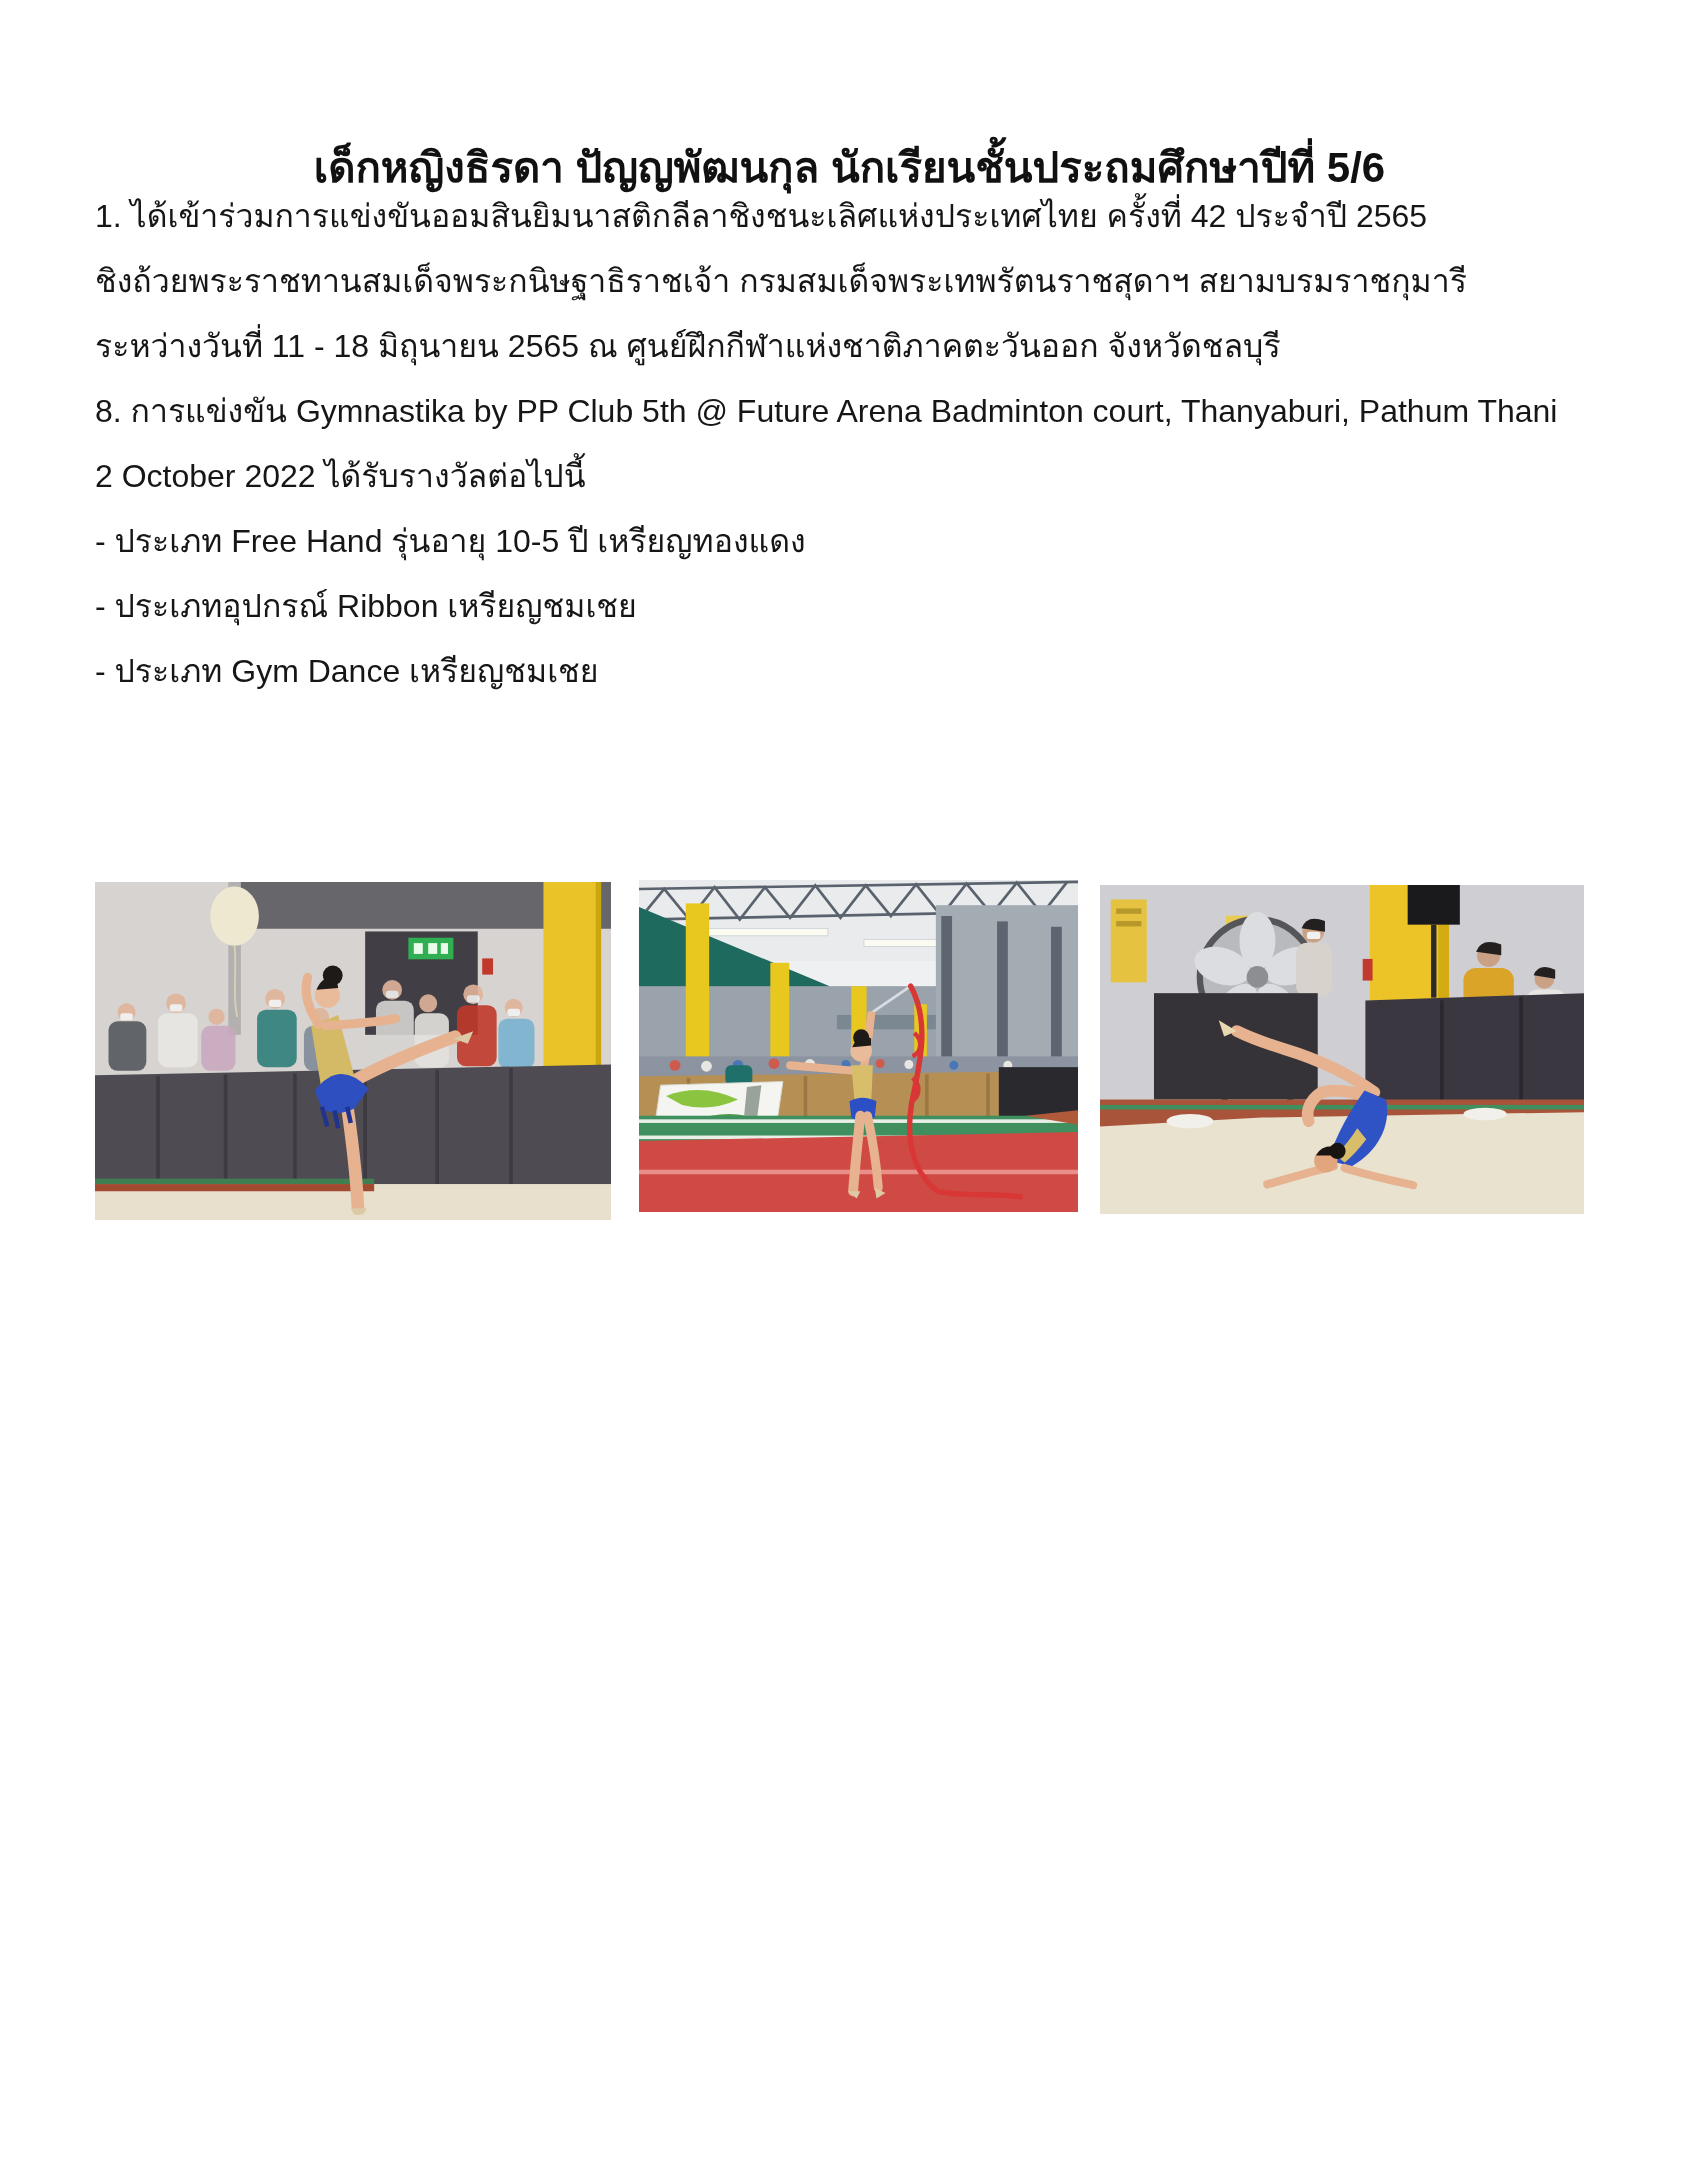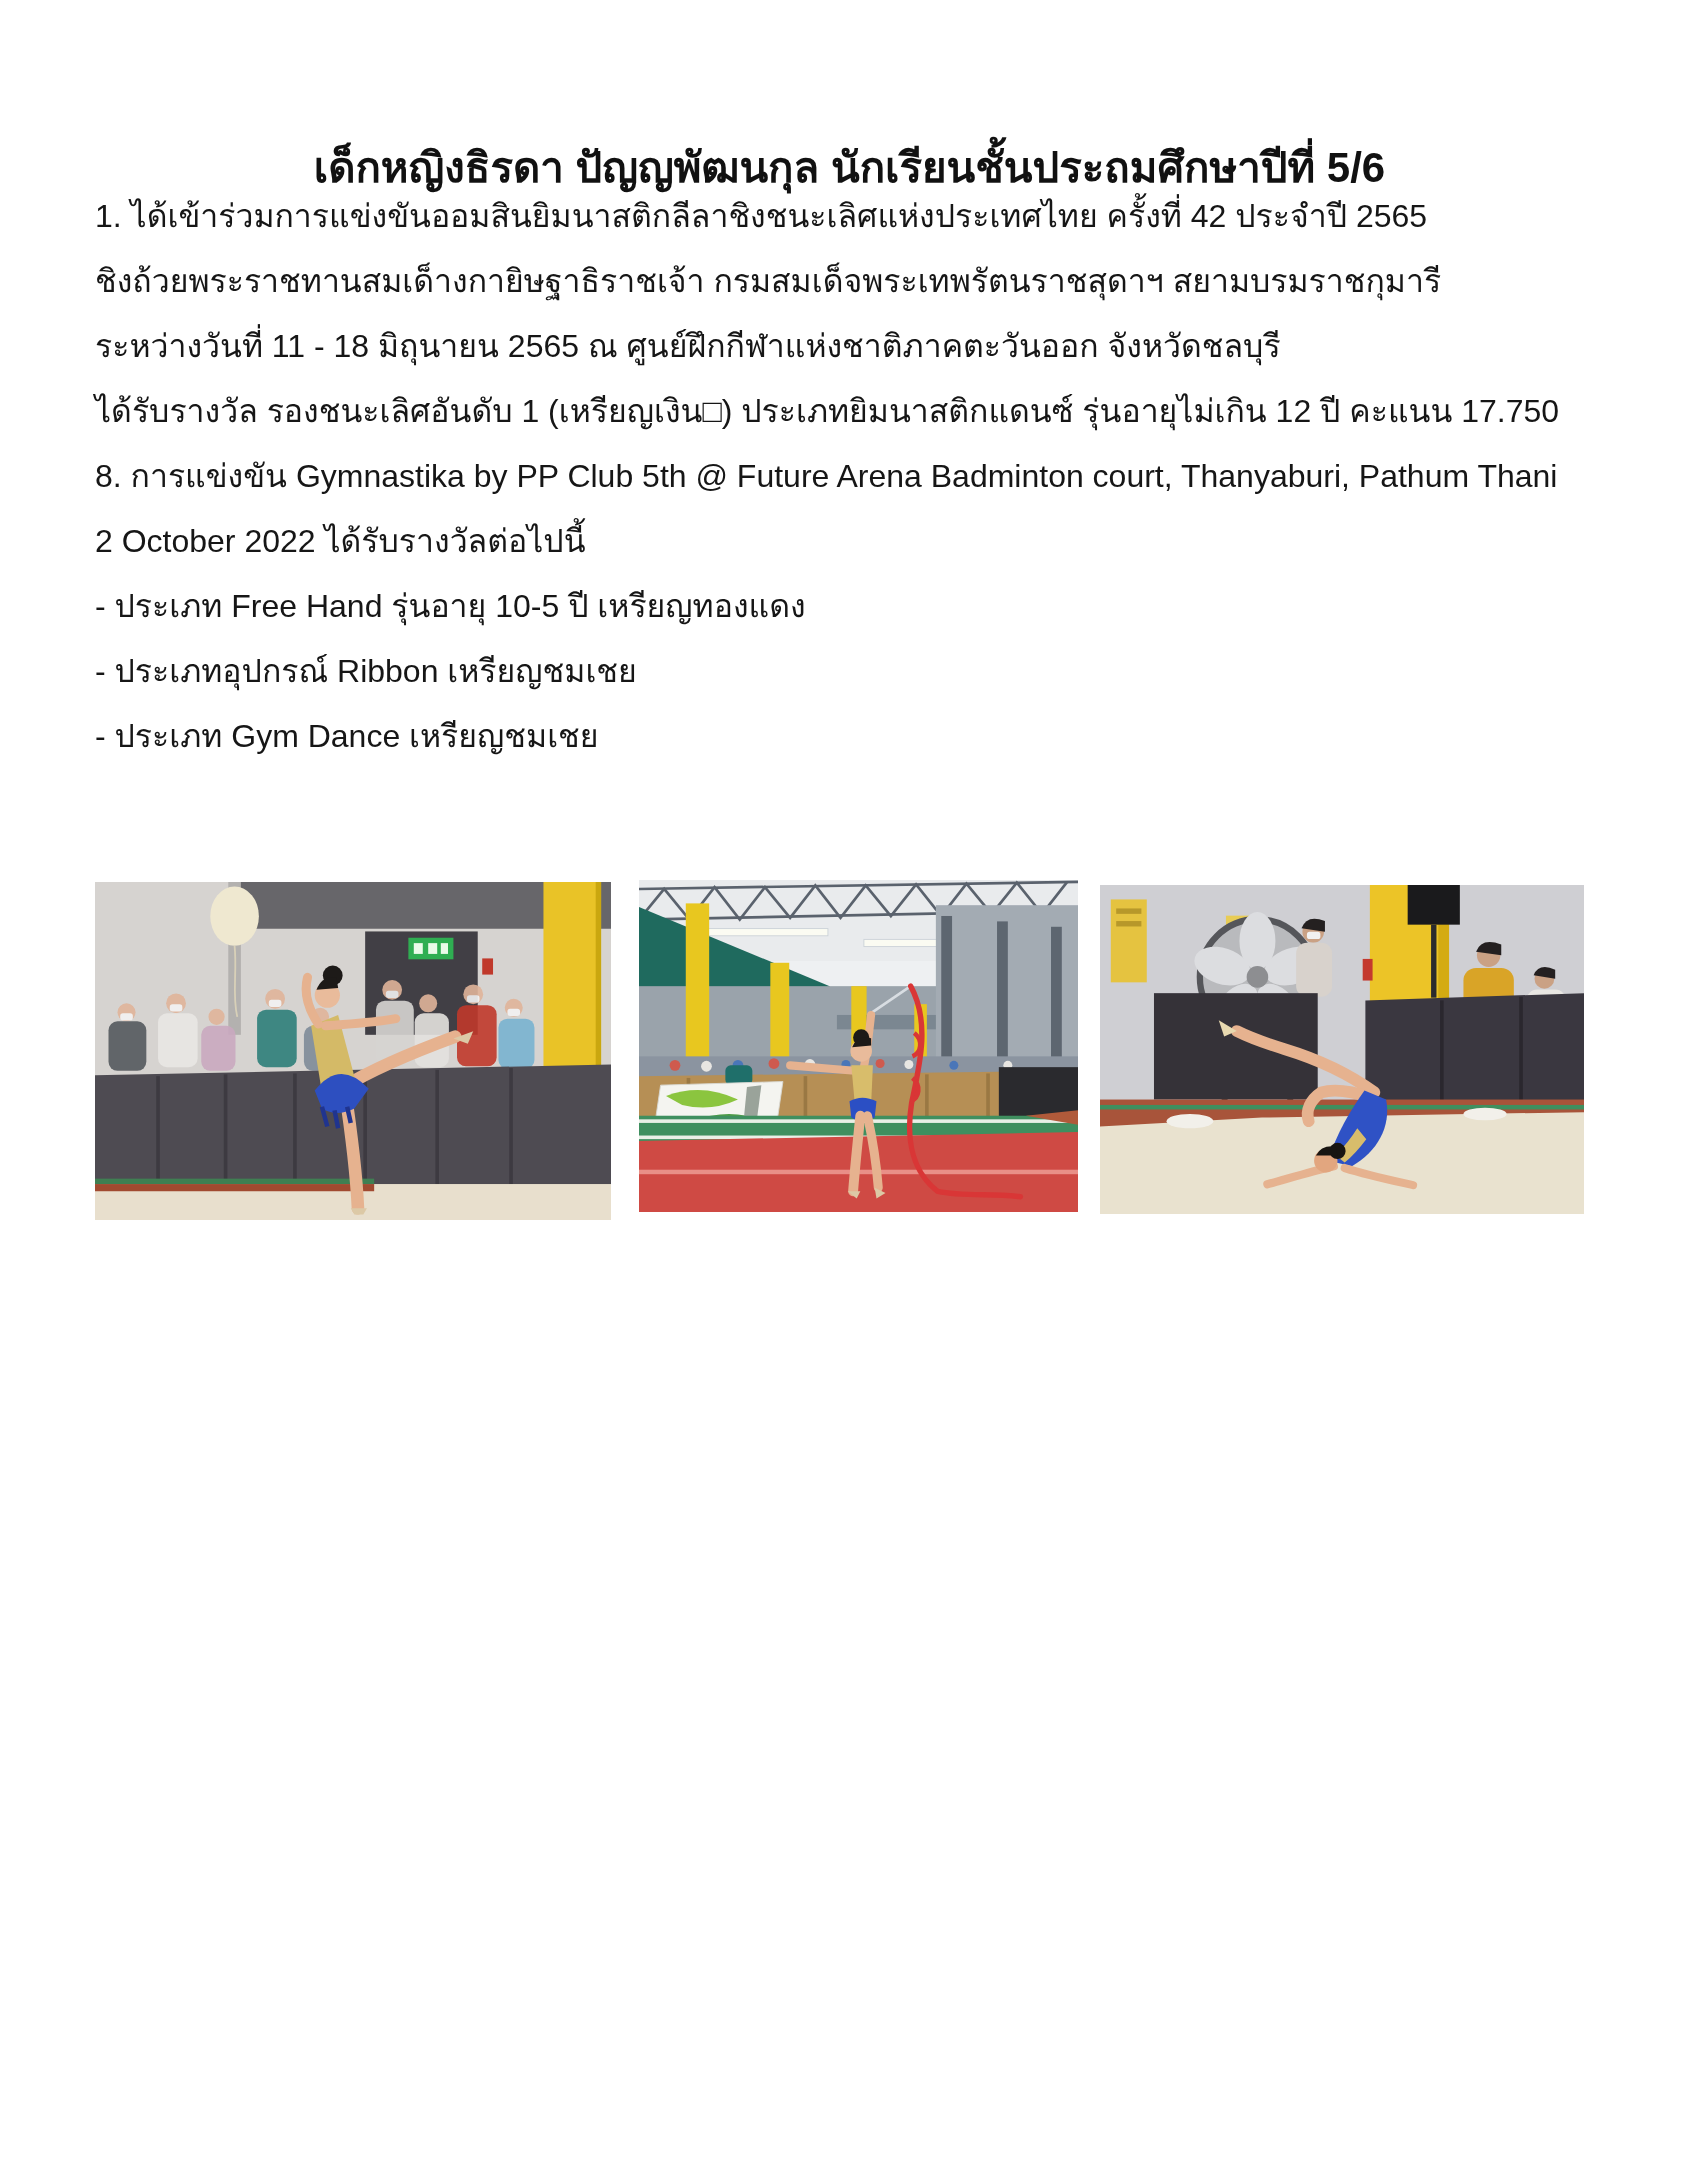--- a/index.html
+++ b/index.html
@@ -37,23 +37,22 @@
 </style>
 </head>
 <body>
 
 <div class="page">
 
   <h1 class="doc-title">เด็กหญิงธิรดา ปัญญพัฒนกุล นักเรียนชั้นประถมศึกษาปีที่ 5/6</h1>
 
   <div class="doc-body">
     <div class="doc-line">1. ได้เข้าร่วมการแข่งขันออมสินยิมนาสติกลีลาชิงชนะเลิศแห่งประเทศไทย ครั้งที่ 42 ประจำปี 2565</div>
-    <div class="doc-line">ชิงถ้วยพระราชทานสมเด็างกายิษฐาธิราชเจ้า กรมสมเด็จพระเทพรัตนราชสุดาฯ สยามบรมราชกุมารี</div>
+    <div class="doc-line">ชิงถ้วยพระราชทานสมเด็จพระกนิษฐาธิราชเจ้า กรมสมเด็จพระเทพรัตนราชสุดาฯ สยามบรมราชกุมารี</div>
     <div class="doc-line">ระหว่างวันที่ 11 - 18 มิถุนายน 2565 ณ ศูนย์ฝึกกีฬาแห่งชาติภาคตะวันออก จังหวัดชลบุรี</div>
-    <div class="doc-line">ได้รับรางวัล รองชนะเลิศอันดับ 1 (เหรียญเงิน□) ประเภทยิมนาสติกแดนซ์ รุ่นอายุไม่เกิน 12 ปี คะแนน 17.750</div>
     <div class="doc-line">8. การแข่งขัน Gymnastika by PP Club 5th @ Future Arena Badminton court, Thanyaburi, Pathum Thani</div>
     <div class="doc-line">2 October 2022 ได้รับรางวัลต่อไปนี้</div>
     <div class="doc-line">- ประเภท Free Hand รุ่นอายุ 10-5 ปี เหรียญทองแดง</div>
     <div class="doc-line">- ประเภทอุปกรณ์ Ribbon เหรียญชมเชย</div>
     <div class="doc-line">- ประเภท Gym Dance เหรียญชมเชย</div>
   </div>
 
   <div class="photo" id="photo-1">
     <svg viewBox="0 0 573 376" preserveAspectRatio="none">
 

